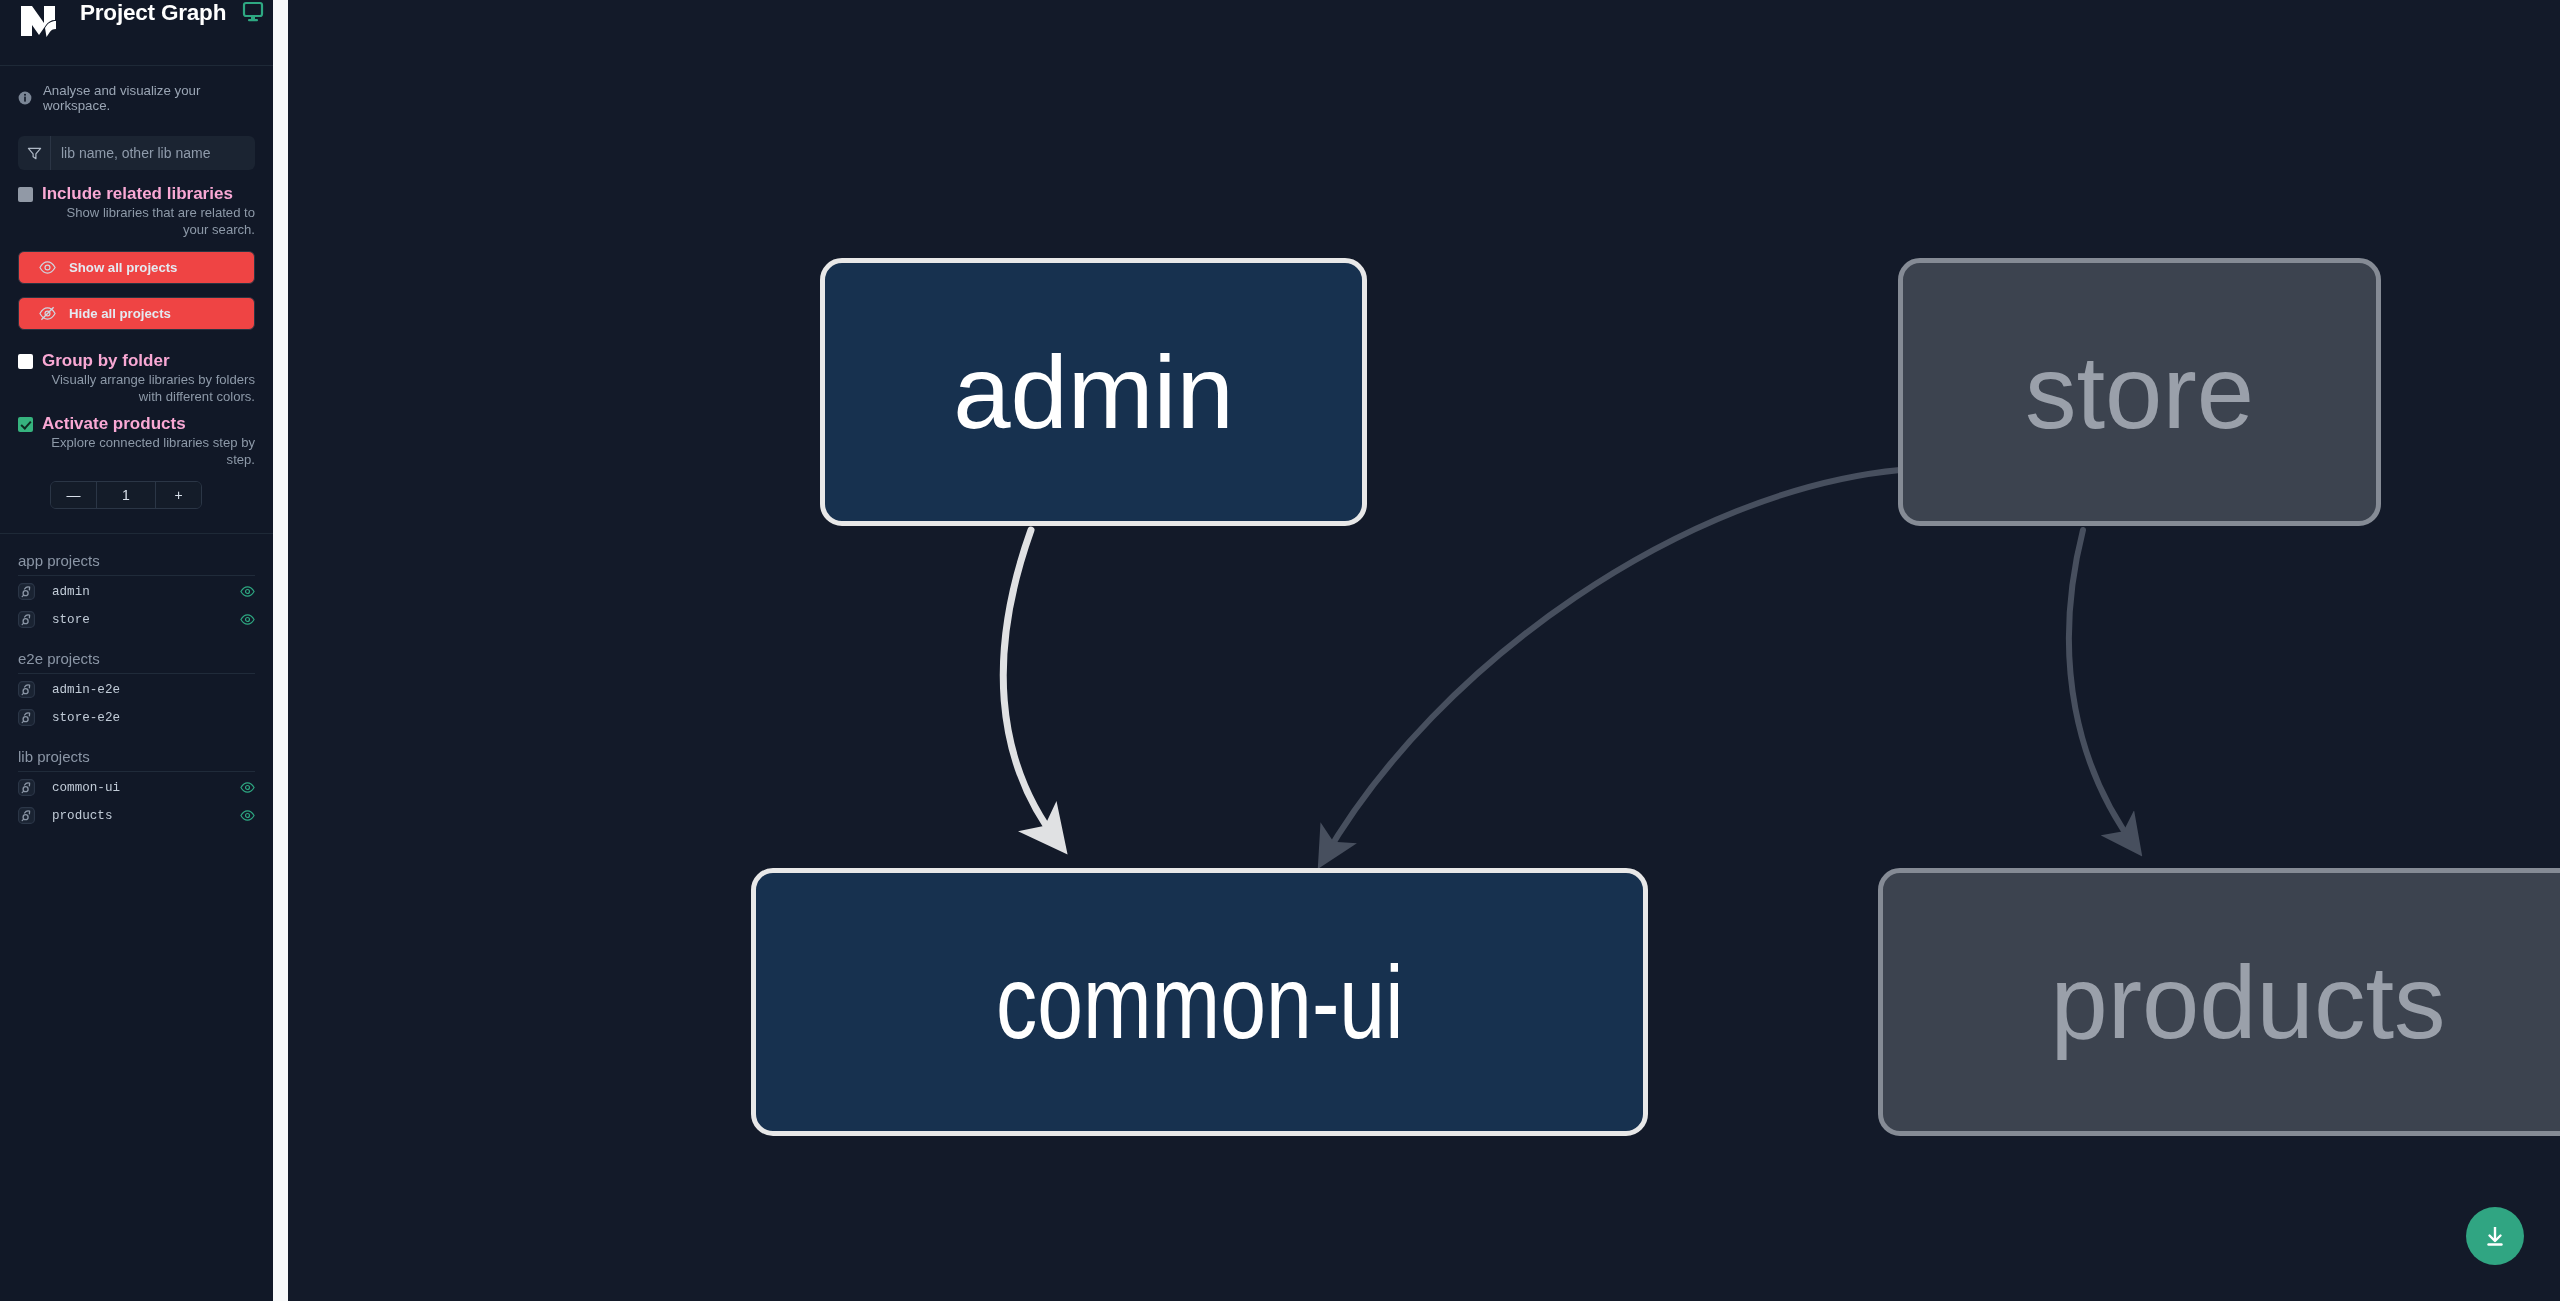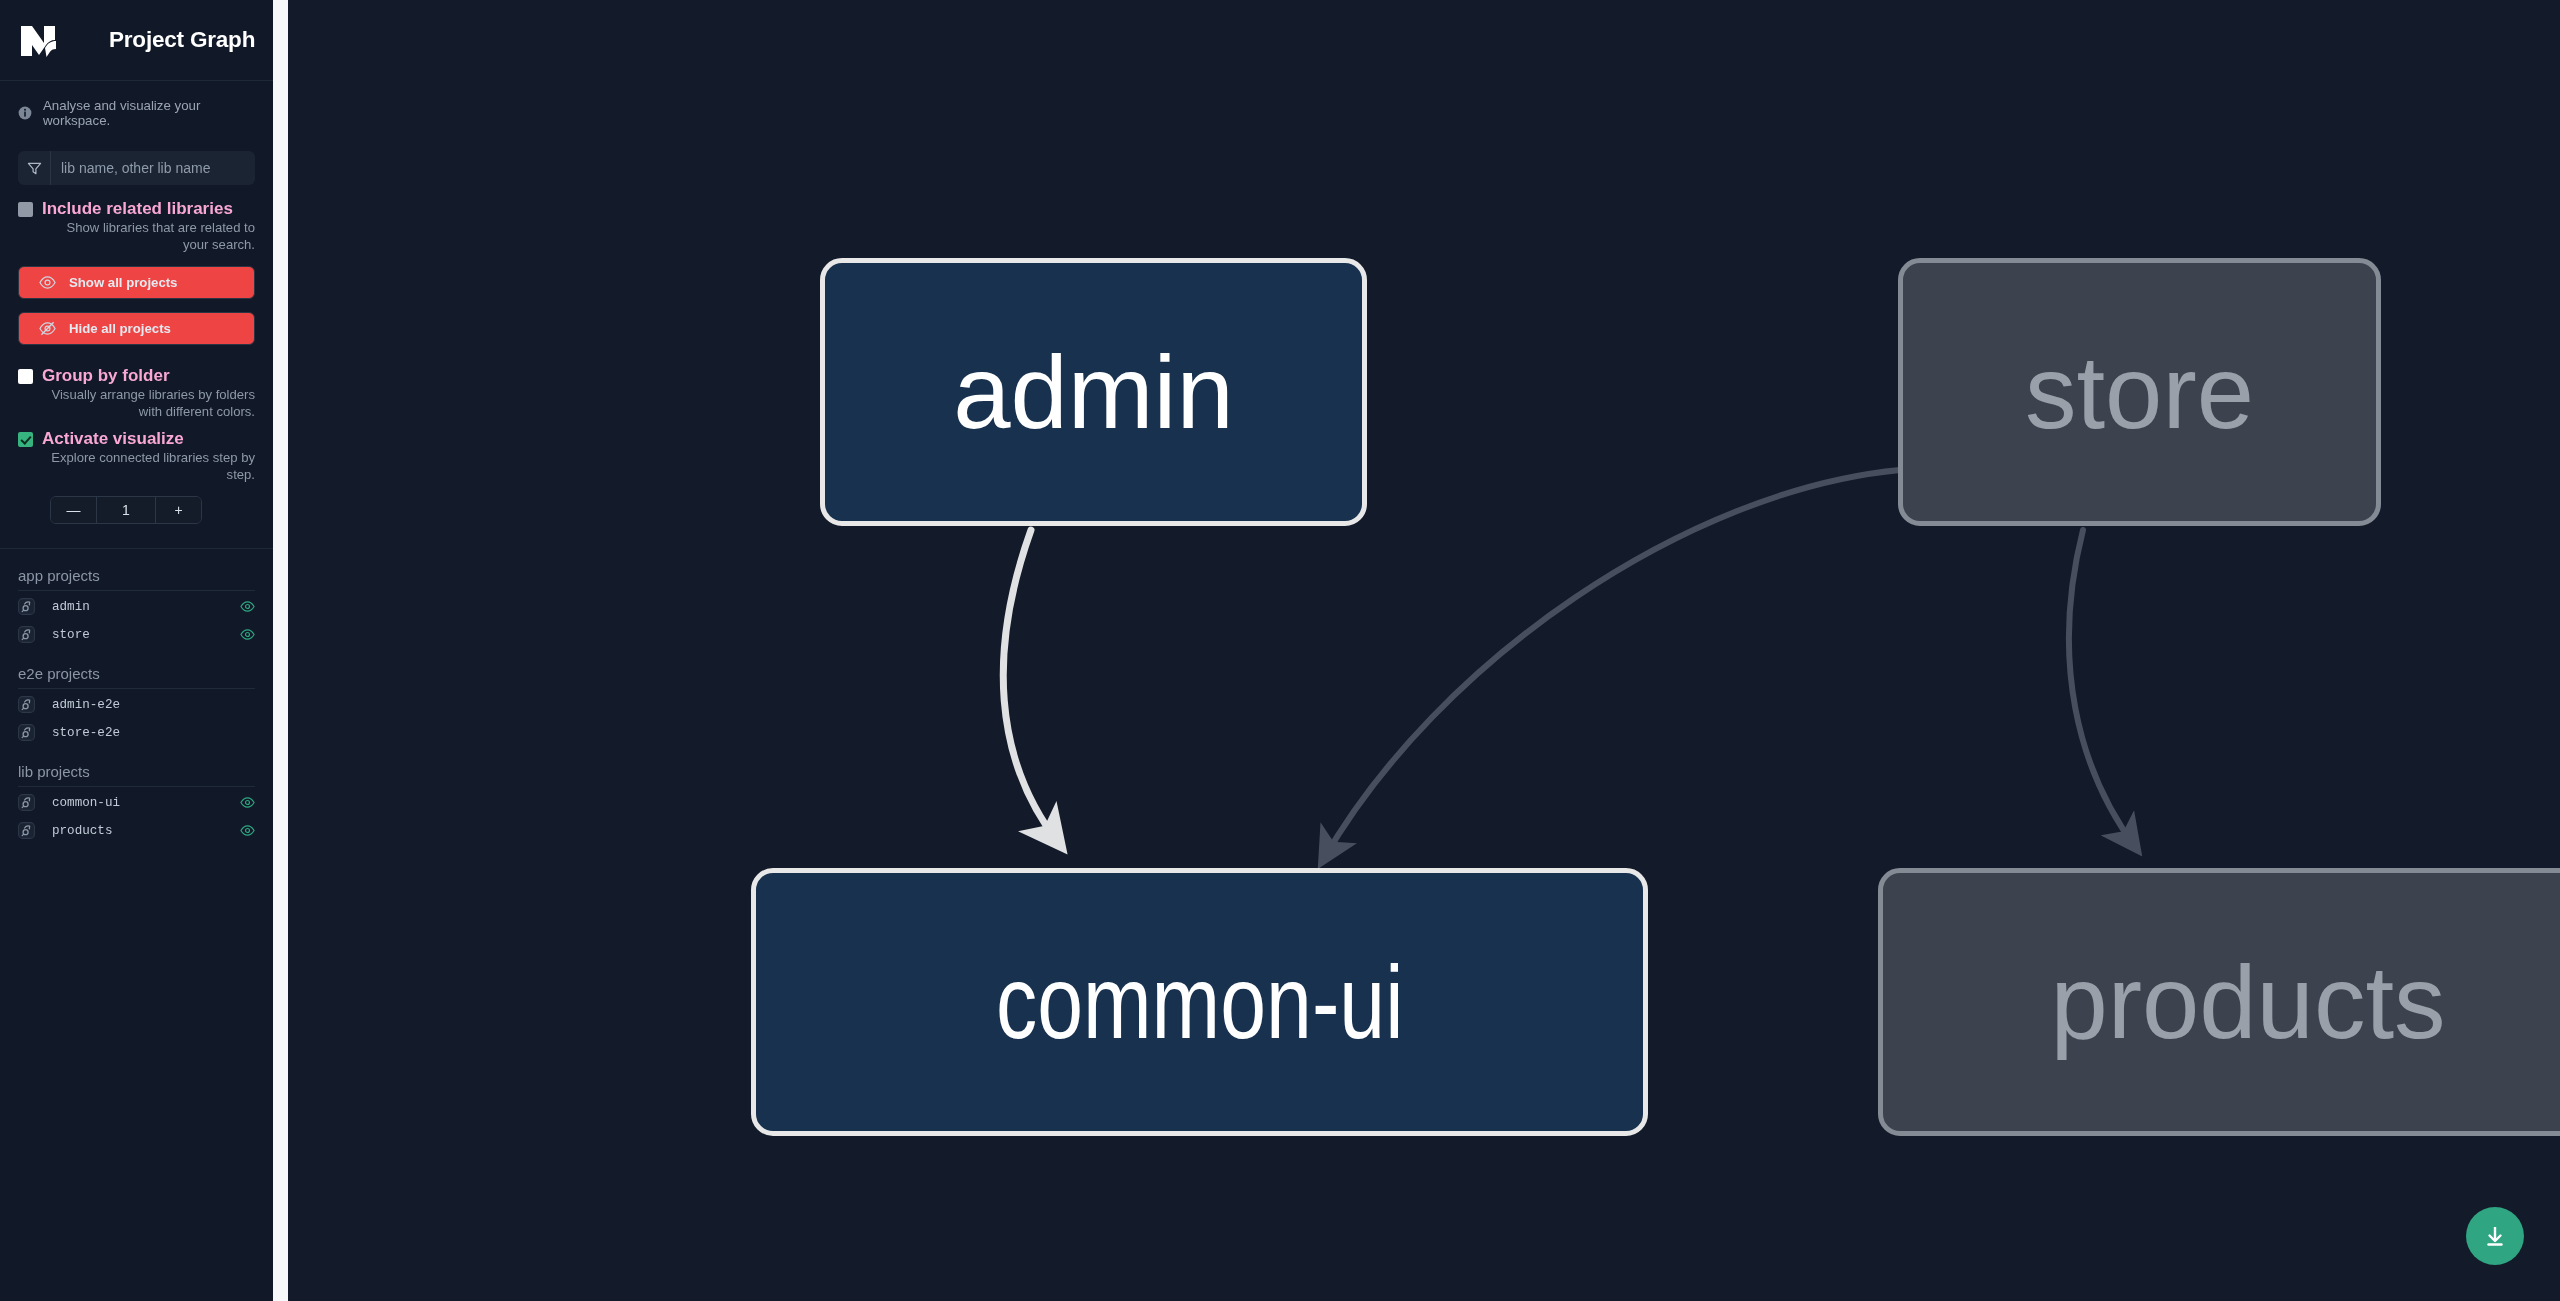--- a/index.html
+++ b/index.html
@@ -13,25 +13,24 @@
 
   
   .sidebar {
     width: 273px; height: 1301px;
     background: #111827;
     position: relative;
     flex: 0 0 273px;
     overflow: hidden;
   }
   .sb-header {
-    height: 81px;
-    display: flex; align-items: center;
+    height: 66px;
+    display: flex; align-items: flex-start;
     padding: 0 18px;
     border-bottom: 1px solid #1e2937;
-    gap: 29px;
   }
   .nx-logo { width: 46px; height: 40px; flex: 0 0 46px; }
   .sb-title {
     color: #ffffff;
     font-size: 22.5px;
     font-weight: bold;
     margin-left: 16px;
     letter-spacing: -0.2px;
     white-space: nowrap;
   }
@@ -278,21 +277,21 @@
         <span class="chk-text">
           <span class="chk-label">Group by folder</span>
           <div class="chk-desc">Visually arrange libraries by folders with different colors.</div>
         </span>
       </div>
 
       
       <div class="chk-row" style="margin-top:10px">
         <span class="chk-box green"></span>
         <span class="chk-text">
-          <span class="chk-label">Activate visualize</span>
+          <span class="chk-label">Activate products</span>
           <div class="chk-desc">Explore connected libraries step by step.</div>
         </span>
       </div>
 
       <div class="stepper">
         <div class="step-minus">—</div>
         <div class="step-val">1</div>
         <div class="step-plus">+</div>
       </div>
     </div>

